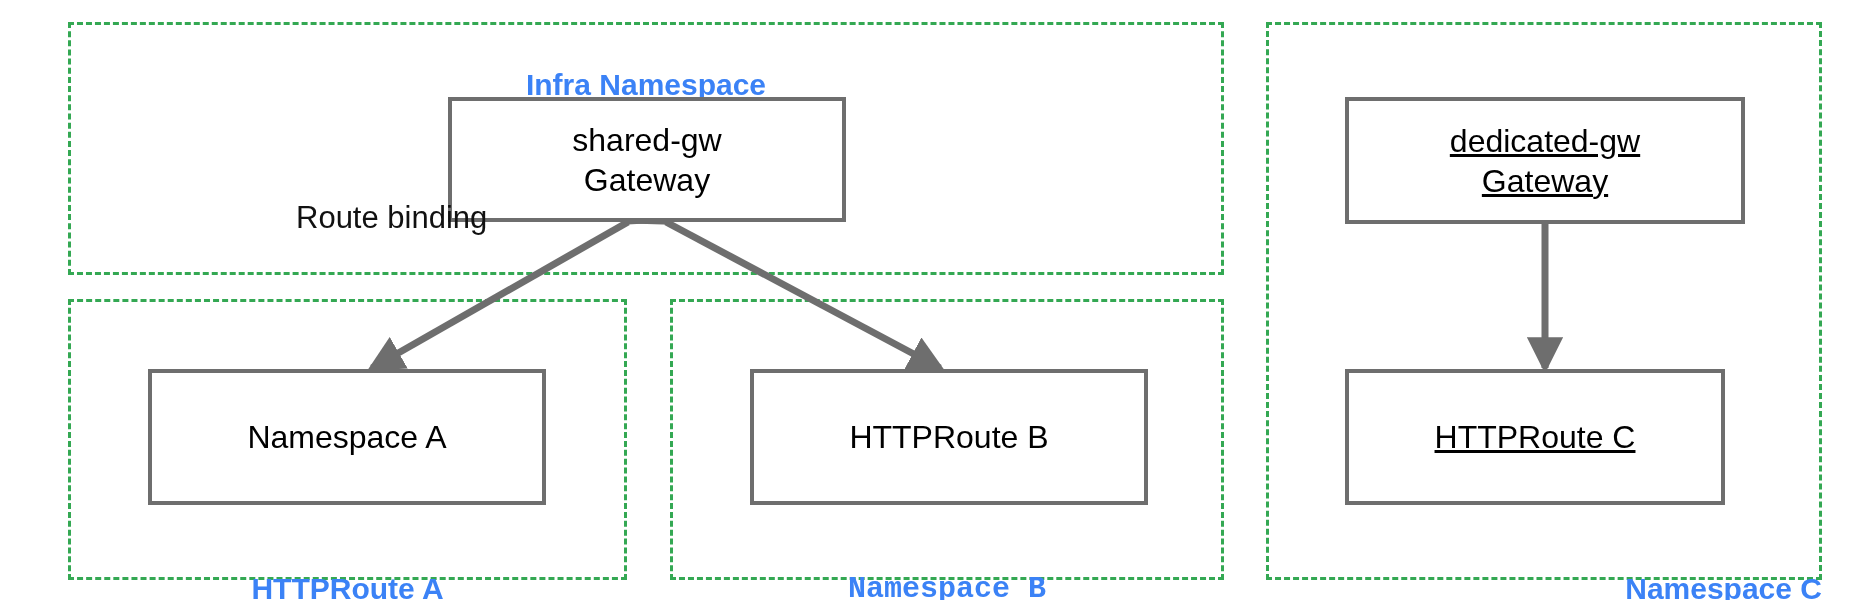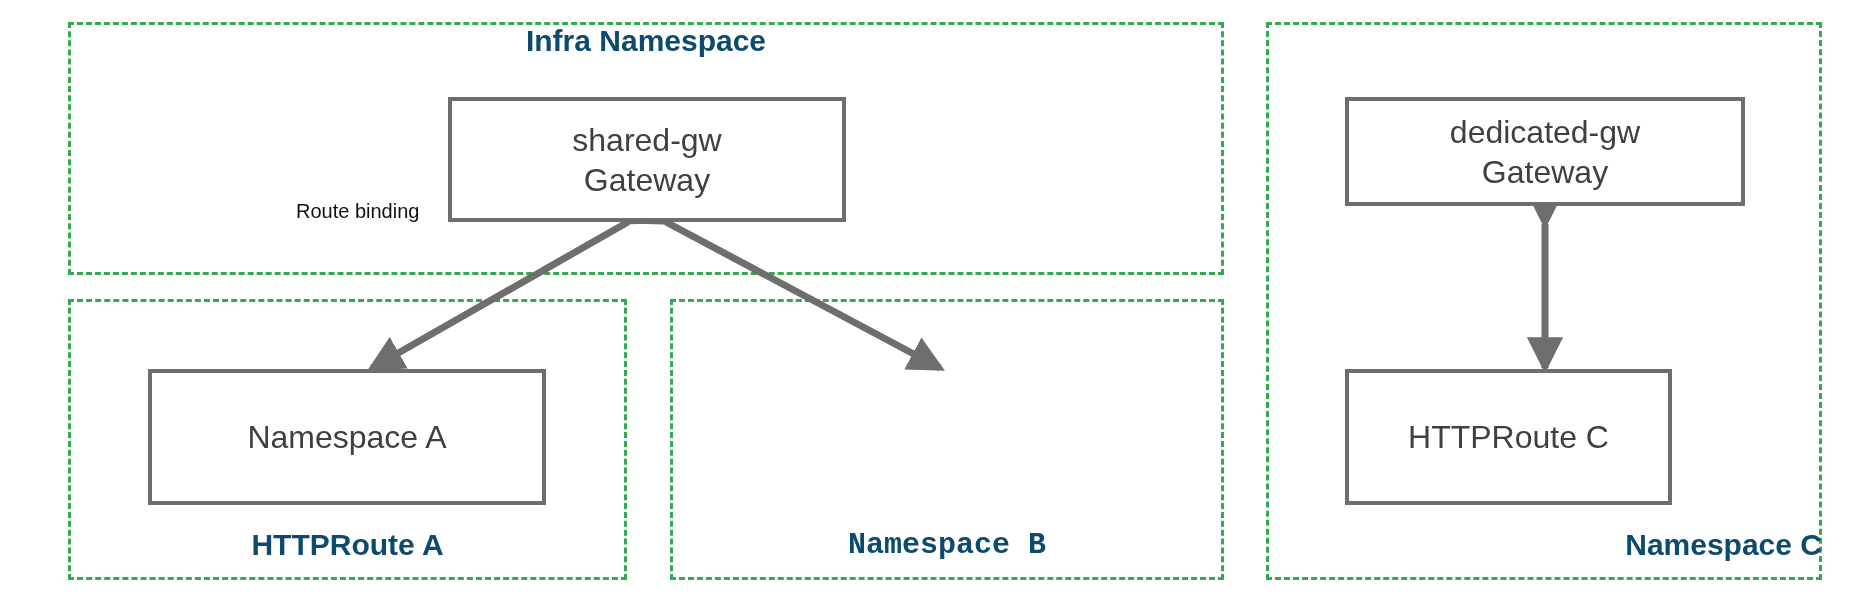--- a/index.html
+++ b/index.html
@@ -18,49 +18,50 @@
     overflow: hidden;
   }
   .ns-box {
     position: absolute;
     border: 3px dashed #34a853;
     box-sizing: border-box;
     background: transparent;
   }
   .ns-label {
     position: absolute;
-    color: #0c4a6e;
+    color: #3b82f6;
     font-weight: bold;
     font-size: 30px;
     letter-spacing: 0px;
     text-align: center;
     white-space: nowrap;
     font-family: "Liberation Sans", sans-serif;
+    margin-top: 44px;
   }
   .node-box {
     position: absolute;
     border: 4px solid #6e6e6e;
     background: #ffffff;
     box-sizing: border-box;
     display: flex;
     align-items: center;
     justify-content: center;
   }
   .node-label {
-    color: #404040;
+    color: #000000;
     font-size: 32px;
     line-height: 1.25;
     text-align: center;
     white-space: pre-line;
     font-family: "Liberation Sans", sans-serif;
   }
   .edge-label {
     position: absolute;
     color: #111111;
-    font-size: 20px;
+    font-size: 31px;
     white-space: nowrap;
     font-family: "Liberation Sans", sans-serif;
   }
   #arrows {
     position: absolute;
     left: 0;
     top: 0;
     width: 1860px;
     height: 600px;
     pointer-events: none;
@@ -95,29 +96,32 @@
     <line x1="666" y1="222" x2="940" y2="368" stroke="#6e6e6e" stroke-width="7" marker-start="url(#arrowhead)" marker-end="url(#arrowhead)"></line>
 
     <line x1="1545" y1="224" x2="1545" y2="368" stroke="#6e6e6e" stroke-width="7" marker-start="url(#arrowhead)" marker-end="url(#arrowhead)"></line>
   </svg>
 
   <div class="node-box" style="left:448px; top:97px; width:398px; height:125px;">
     <span class="node-label">shared-gw
 Gateway</span>
   </div>
 
-  <div class="node-box" style="left:1345px; top:97px; width:400px; height:109px;">
+  <div class="node-box" style="left:1345px; top:97px; width:400px; height:127px;text-decoration:underline;">
     <span class="node-label">dedicated-gw
 Gateway</span>
   </div>
 
   <div class="node-box" style="left:148px; top:369px; width:398px; height:136px;">
     <span class="node-label">Namespace A</span>
   </div>
 
+  <div class="node-box" style="left:750px; top:369px; width:398px; height:136px;">
+    <span class="node-label">HTTPRoute B</span>
+  </div>
 
-  <div class="node-box" style="left:1345px; top:369px; width:327px; height:136px;">
+  <div class="node-box" style="left:1345px; top:369px; width:380px; height:136px;text-decoration:underline;">
     <span class="node-label">HTTPRoute C</span>
   </div>
 
   <div class="edge-label" style="left:296px; top:200px;">Route binding</div>
 
 </div>
 
 </body></html>

